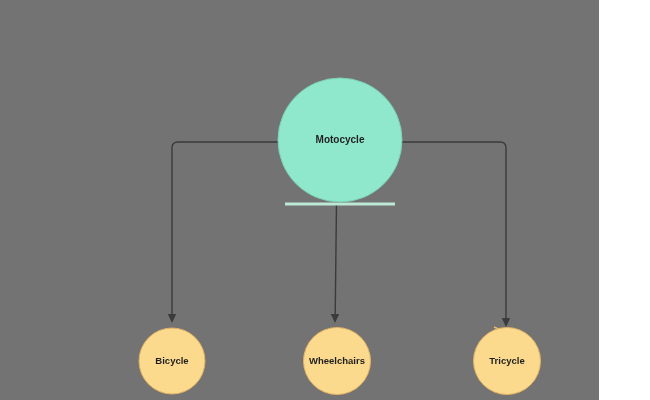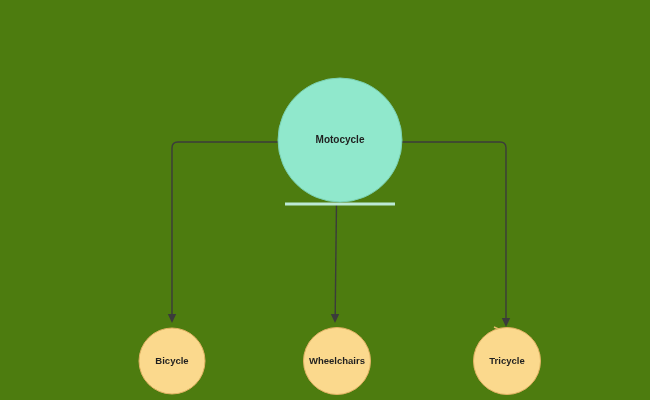--- a/index.html
+++ b/index.html
@@ -6,23 +6,23 @@
     margin: 0;
     padding: 0;
     width: 650px;
     height: 400px;
     overflow: hidden;
     background: #ffffff;
     font-family: "Liberation Sans", sans-serif;
   }
   .canvas {
     position: relative;
-    width: 650px;
+    width: 599px;
     height: 400px;
-    background: #4d7c0f;
+    background: #737373;
   }
   svg { display: block; }
   .node-label {
     font-family: "Liberation Sans", sans-serif;
     font-weight: bold;
     fill: #1f1f1f;
   }
   .root-label { font-size: 10px; }
   .child-label { font-size: 9.5px; }
 </style>

